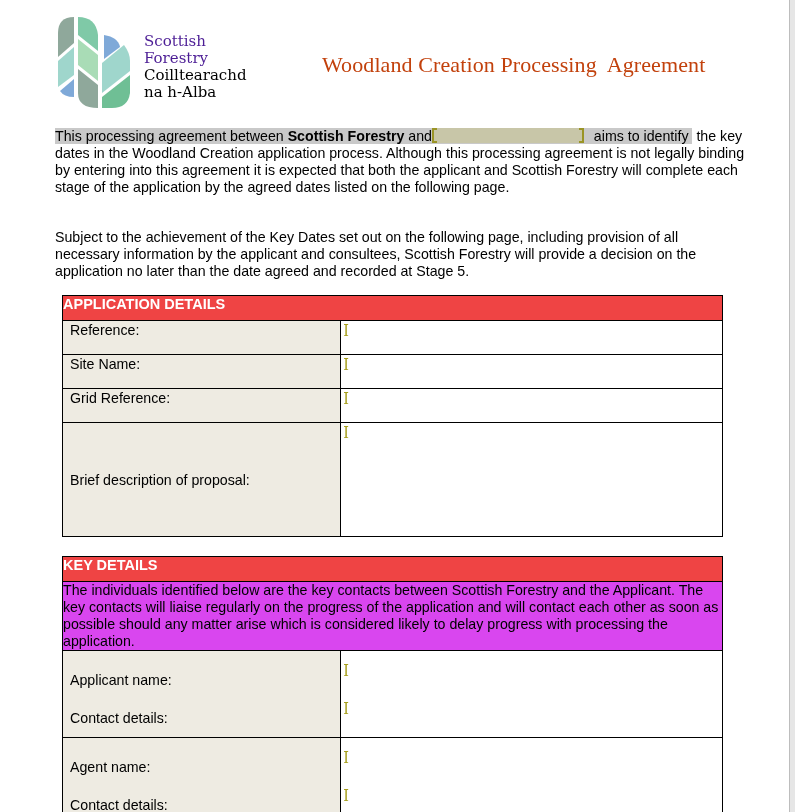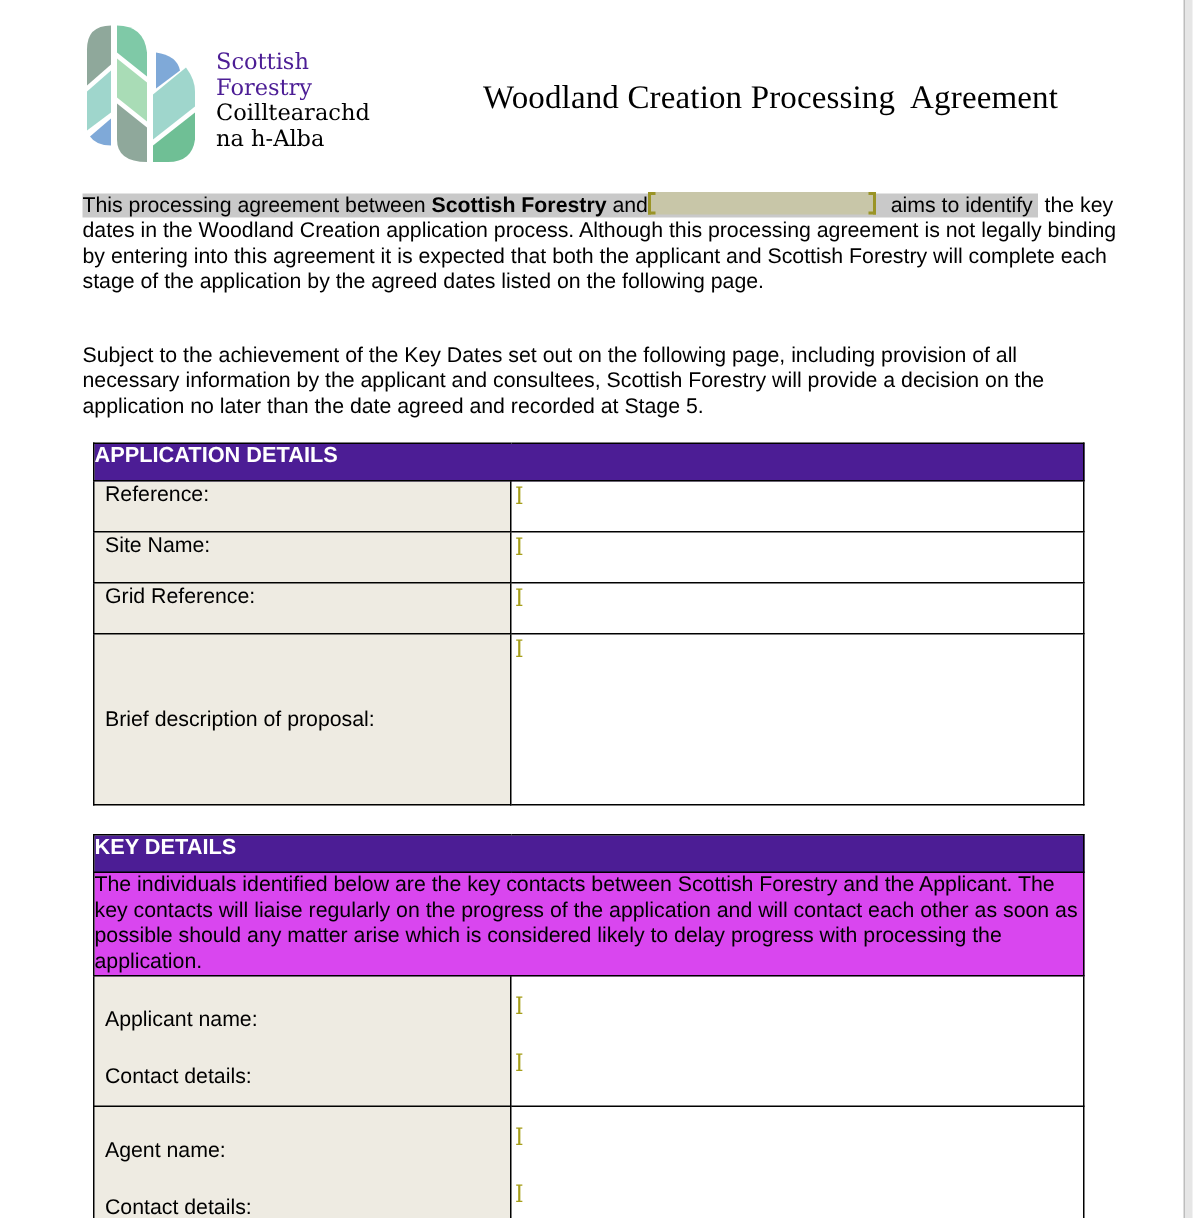--- a/index.html
+++ b/index.html
@@ -2,32 +2,32 @@
 <html><head>
 <meta charset="utf-8">
 <style>
   html, body { margin:0; padding:0; }
   body { width:795px; height:812px; overflow:hidden; background:#e6e6e6; position:relative; font-family:"Liberation Sans", sans-serif; }
   .page { position:absolute; left:0; top:0; width:789px; height:812px; background:#ffffff; border-right:1px solid #bdbdbd; }
   .logo { position:absolute; left:54px; top:15px; width:80px; height:95px; }
   .logo-text { position:absolute; left:144px; top:33px; font-family:"DejaVu Serif", serif; font-size:15px; line-height:17px; }
   .logo-text .en { color:#4c1d95; }
   .logo-text .gd { color:#000000; }
-  .title { position:absolute; left:322px; top:52px; font-family:"Liberation Serif", serif; font-size:22px; color:#000000; white-space:pre; letter-spacing:0.1px; }
+  .title { position:absolute; left:322px; top:52px; font-family:"Liberation Serif", serif; font-size:22px; color:#c2410c; white-space:pre; letter-spacing:0.1px; }
   .para { position:absolute; left:55px; width:690px; font-size:14.2px; line-height:17px; color:#000; }
   .p1 { top:128px; }
   .p2 { top:229px; }
   .hl { background:#c9c9c9; }
   .field-inline { display:inline-block; width:150px; height:15px; background:#c8c6a8; vertical-align:-2px; position:relative; margin:0 3px 0 1px; }
   .field-inline::before, .field-inline::after { content:""; position:absolute; top:0; bottom:0; width:3px; border:2px solid #9a9426; }
   .field-inline::before { left:-1px; border-right:none; }
   .field-inline::after { right:-1px; border-left:none; }
   table.form { position:absolute; left:62px; width:661px; border-collapse:collapse; font-size:14.2px; }
   table.form td { border:1.5px solid #000; padding:0; vertical-align:top; }
-  .hdr td { background:#4c1d95; color:#fff; font-weight:bold; font-size:14.5px; height:24px; padding:3px 7px 0 7px; border-color:#111; }
+  .hdr td { background:#ef4444; color:#fff; font-weight:bold; font-size:14.5px; height:24px; padding:3px 7px 0 7px; border-color:#111; }
   .lbl { background:#eeebe2; width:263px; padding:1px 7px 0 7px !important; }
   .val { background:#fff; }
   .ibar { display:inline-block; color:#a69e1a; font-family:"DejaVu Serif", serif; font-size:16px; line-height:16px; margin:2px 0 0 2px; transform:scaleX(0.9); }
   .desc td { background:#d946ef; padding:12px 7px 8px 7px; line-height:17px; }
 </style>
 </head>
 <body>
 
 <div class="page">
 

